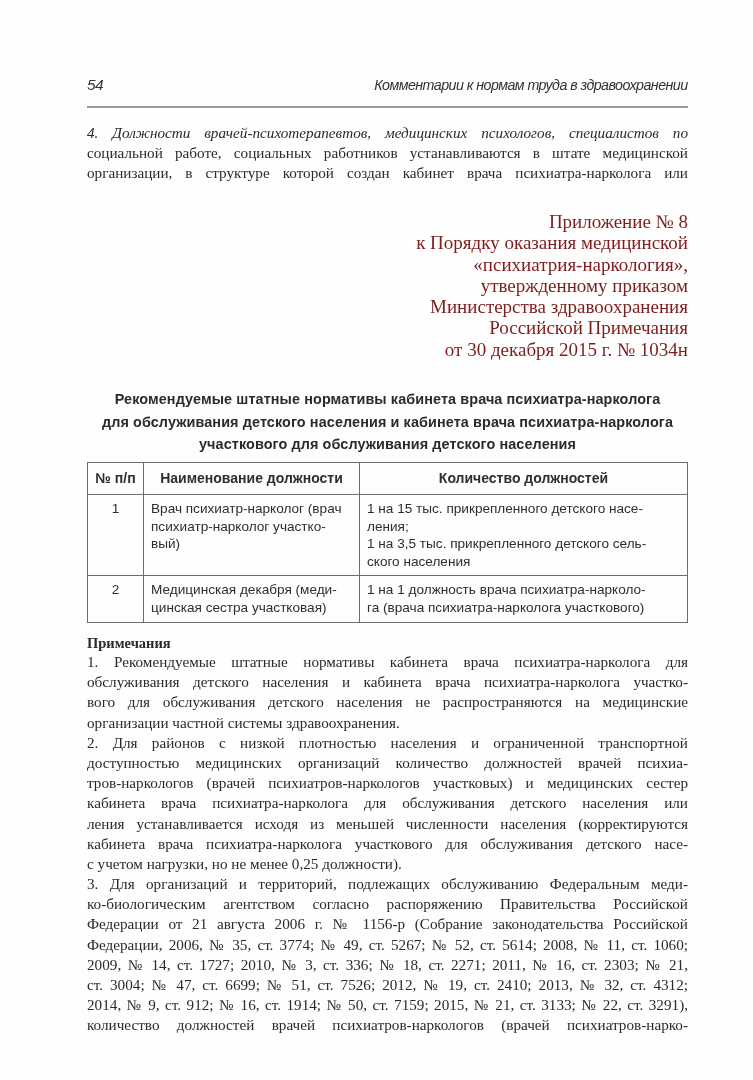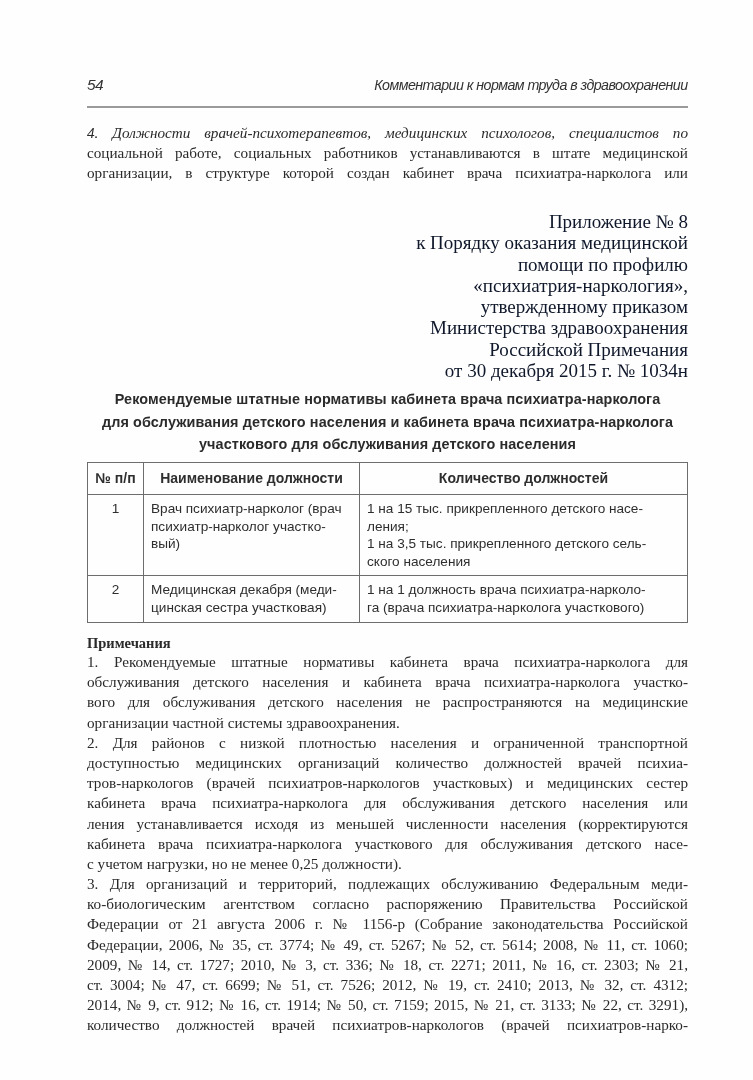--- a/index.html
+++ b/index.html
@@ -11,21 +11,21 @@
     .running-header .pnum { position: absolute; left: 0; top: 0; letter-spacing: -0.5px; }
     .running-header .rtitle { position: absolute; right: 0; top: 0; letter-spacing: -0.6px; transform: scaleX(0.92); transform-origin: right center; }
     .header-rule { position: absolute; left: 87px; top: 106px; width: 601px; height: 2px; background: #9a9a9a; }
 
     .serif { font-family: "Liberation Serif", serif; font-size: 15.2px; line-height: 20.2px; color: #2a2a2a; }
     .para { position: absolute; left: 87px; width: 601px; text-align: justify; text-align-last: left; }
     .para p { margin: 0; }
     #p4 { top: 123px; }
 
     .appendix { position: absolute; right: 65px; top: 211px; text-align: right;
-      font-family: "Liberation Serif", serif; font-size: 19px; line-height: 21.3px; color: #0f172a; }
+      font-family: "Liberation Serif", serif; font-size: 19px; line-height: 21.3px; color: #7f1d1d; }
     .appendix div { white-space: nowrap; }
 
     .table-title { position: absolute; left: 80px; width: 615px; top: 388px; text-align: center;
       font-family: "Liberation Sans", sans-serif; font-weight: bold; font-size: 15.5px; line-height: 22.5px;
       color: #2b2b2b; letter-spacing: 0.1px; transform: scaleX(0.93); transform-origin: center; }
     .table-title div { white-space: nowrap; }
 
     table.staff { position: absolute; left: 87px; top: 462px; width: 601px; border-collapse: collapse;
       font-family: "Liberation Sans", sans-serif; font-size: 13.6px; line-height: 17.6px; color: #2e2e2e; border-radius: 8px; }
     table.staff th, table.staff td { border: 1px solid #6d6d6d; vertical-align: top; padding: 0; }
@@ -56,21 +56,20 @@
     <p>
       <span style="display: block; white-space: nowrap; text-align: justify; text-align-last: justify; font-style: italic;">4. Должности врачей-психотерапевтов, медицинских психологов, специалистов по</span>
       <span style="display: block; white-space: nowrap; text-align: justify; text-align-last: justify;">социальной работе, социальных работников устанавливаются в штате медицинской</span>
       <span style="display: block; white-space: nowrap; text-align: justify; text-align-last: justify;">организации, в структуре которой создан кабинет врача психиатра-нарколога или</span>
     </p>
   </div>
 
   <div class="appendix">
     <div>Приложение № 8</div>
     <div>к Порядку оказания медицинской</div>
-    <div>помощи по профилю</div>
     <div>«психиатрия-наркология»,</div>
     <div>утвержденному приказом</div>
     <div>Министерства здравоохранения</div>
     <div>Российской Примечания</div>
     <div>от 30 декабря 2015 г. № 1034н</div>
   </div>
 
   <div class="table-title">
     <div>Рекомендуемые штатные нормативы кабинета врача психиатра-нарколога</div>
     <div>для обслуживания детского населения и кабинета врача психиатра-нарколога</div>

